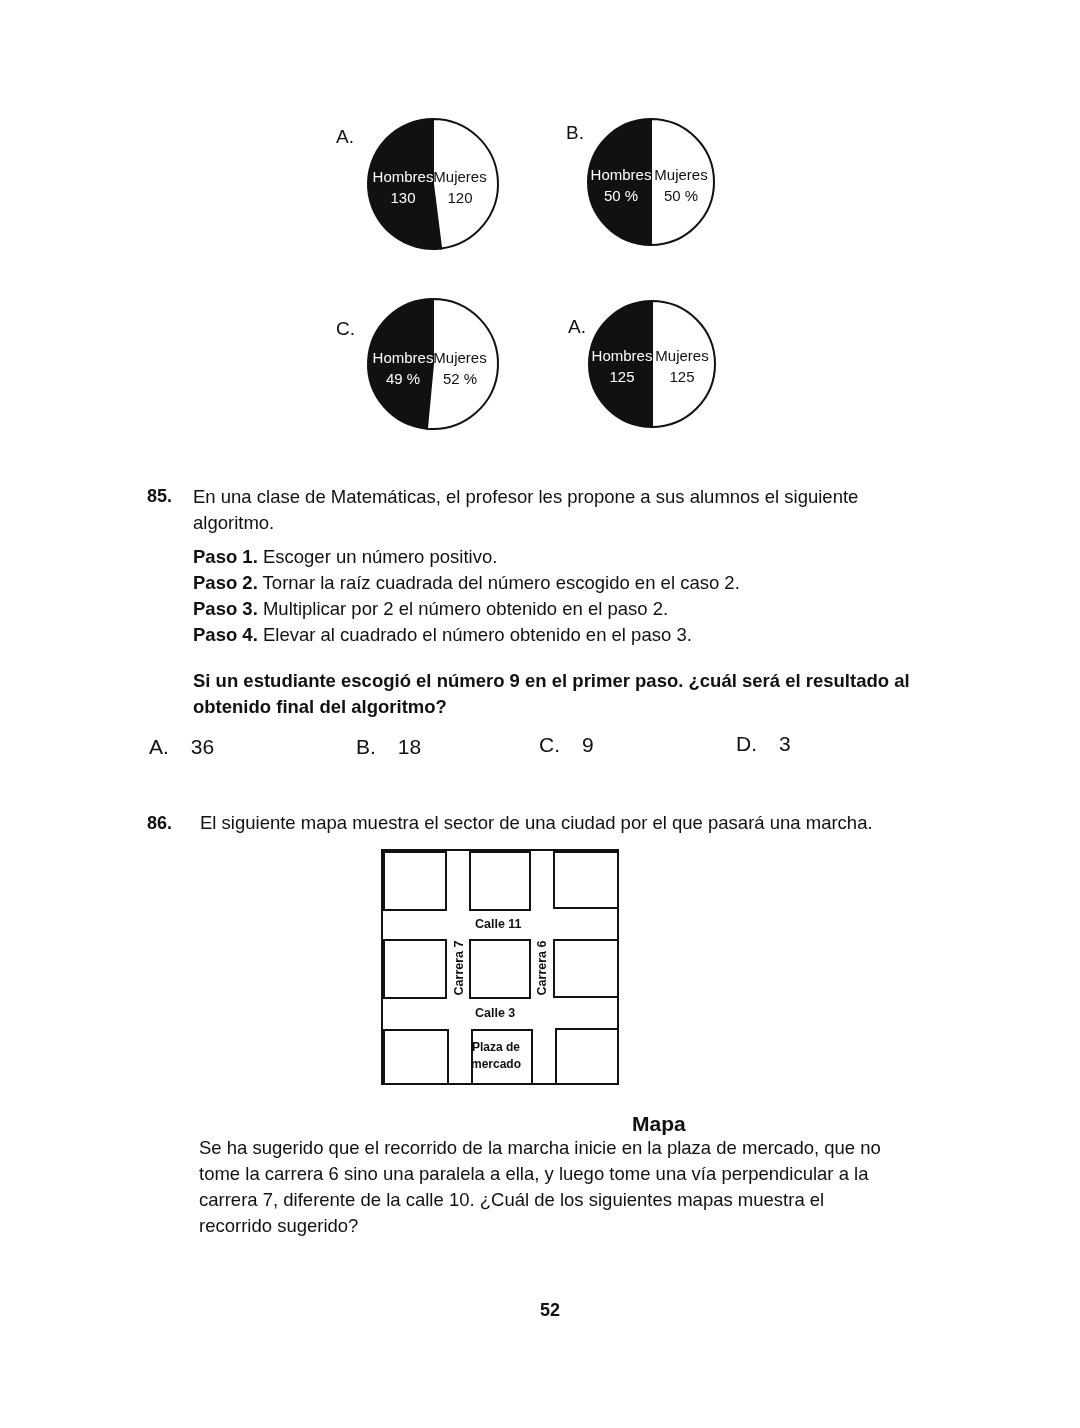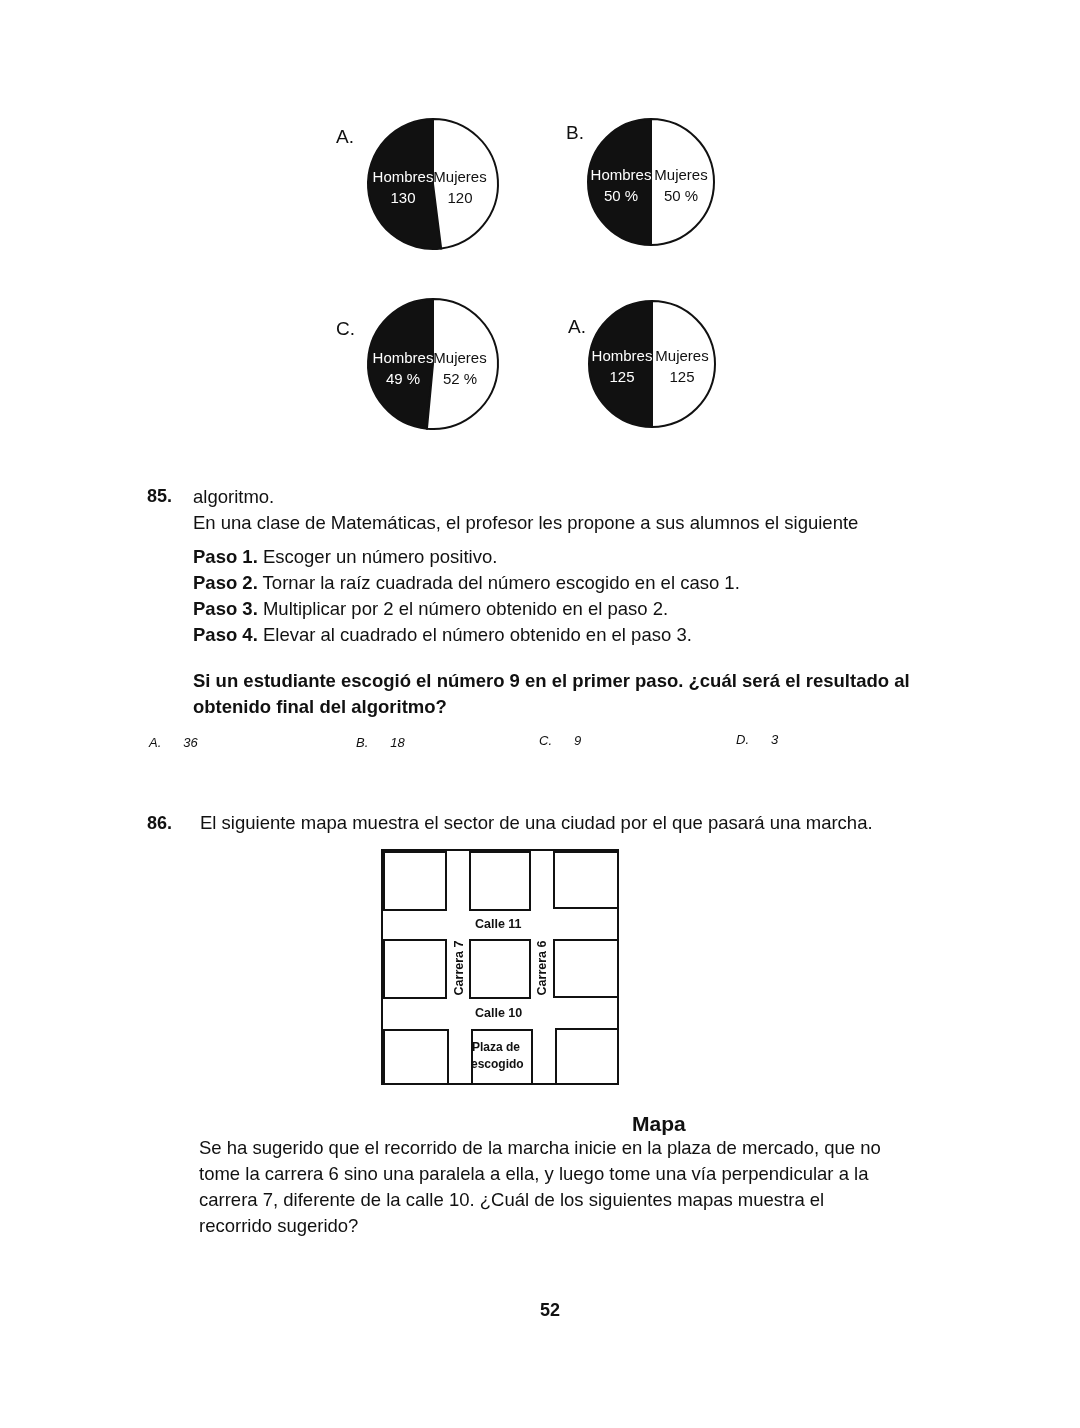--- a/index.html
+++ b/index.html
@@ -6,21 +6,21 @@
   body { width: 1080px; height: 1428px; position: relative; overflow: hidden;
          font-family: "Liberation Sans", sans-serif; color: #111; }
   .abs { position: absolute; }
   .opt-letter { font-size: 19px; }
   .pie-svg { position: absolute; overflow: visible; }
   .pie-svg text { font-family: "Liberation Sans", sans-serif; font-size: 15px; }
   .qnum { font-weight: bold; font-size: 18px; }
   .body-text { font-size: 18.5px; line-height: 26px; }
   .paso { font-size: 18.5px; line-height: 26px; }
   .paso b { font-weight: bold; }
-  .answers .ans { position: absolute; font-size: 13px; font-style: italic; }
+  .answers .ans { position: absolute; font-size: 21px; }
   .map { position: absolute; left: 381px; top: 849px; width: 238px; height: 236px; border: 2px solid #111; box-sizing: border-box; }
   .block { position: absolute; border: 2px solid #111; box-sizing: border-box; background: #fff; }
   .street-label { position: absolute; font-weight: bold; font-size: 12.5px; white-space: nowrap; }
   .vert { transform: rotate(-90deg); transform-origin: center center; }
   .plaza-label { position: absolute; font-weight: bold; font-size: 12px; text-align: center; line-height: 17px; }
   .mapa-title { position: absolute; font-weight: bold; font-size: 21px; margin-top: 48px; }
   .page-num { position: absolute; font-weight: bold; font-size: 18px; margin-left: 15px; }
 </style>
 </head>
 <body>
@@ -69,26 +69,26 @@
     <text x="32" y="65" fill="#fff" text-anchor="middle">Hombres</text>
     <text x="32" y="86" fill="#fff" text-anchor="middle">125</text>
     <text x="92" y="65" fill="#111" text-anchor="middle">Mujeres</text>
     <text x="92" y="86" fill="#111" text-anchor="middle">125</text>
   </svg>
 </div>
 
 <div>
   <span class="abs qnum" style="left:147px; top:486px;">85.</span>
   <div class="abs body-text" style="left:193px; top:484px;">
+    <div>En una clase de Matemáticas, el profesor les propone a sus alumnos el siguiente</div>
     <div>algoritmo.</div>
-    <div>En una clase de Matemáticas, el profesor les propone a sus alumnos el siguiente</div>
   </div>
   <div class="abs" style="left:193px; top:544px;">
     <div class="paso"><b>Paso 1.</b><span> Escoger un número positivo.</span></div>
-    <div class="paso"><b>Paso 2.</b><span> Tornar la raíz cuadrada del número escogido en el caso 1.</span></div>
+    <div class="paso"><b>Paso 2.</b><span> Tornar la raíz cuadrada del número escogido en el caso 2.</span></div>
     <div class="paso"><b>Paso 3.</b><span> Multiplicar por 2 el número obtenido en el paso 2.</span></div>
     <div class="paso"><b>Paso 4.</b><span> Elevar al cuadrado el número obtenido en el paso 3.</span></div>
   </div>
   <div class="abs body-text" style="left:193px; top:668px;font-weight:bold;">
     <div>Si un estudiante escogió el número 9 en el primer paso. ¿cuál será el resultado al</div>
     <div>obtenido final del algoritmo?</div>
   </div>
   <div class="answers">
     <span class="ans" style="left:149px; top:735px;"><span>A.</span><span style="display:inline-block; width:22px;"></span><span>36</span></span>
     <span class="ans" style="left:356px; top:735px;"><span>B.</span><span style="display:inline-block; width:22px;"></span><span>18</span></span>
@@ -109,26 +109,26 @@
 
     <div class="block" style="left:0px; top:88px; width:64px; height:60px;"></div>
     <div class="block" style="left:86px; top:88px; width:62px; height:60px;"></div>
     <div class="block" style="left:170px; top:88px; width:66px; height:59px;"></div>
 
     <div class="block" style="left:0px; top:178px; width:66px; height:56px;"></div>
     <div class="block" style="left:88px; top:178px; width:62px; height:56px;"></div>
     <div class="block" style="left:172px; top:177px; width:64px; height:57px;"></div>
 
     <span class="street-label" style="left:92px; top:66px;">Calle 11</span>
-    <span class="street-label" style="left:92px; top:155px;">Calle 10</span>
+    <span class="street-label" style="left:92px; top:155px;">Calle 3</span>
     <span class="street-label vert" style="left:46px; top:110px; width:60px; text-align:center;">Carrera 7</span>
     <span class="street-label vert" style="left:129px; top:110px; width:60px; text-align:center;">Carrera 6</span>
     <div class="plaza-label" style="left:88px; top:188px; width:50px;">
       <div>Plaza de</div>
-      <div>escogido</div>
+      <div>mercado</div>
     </div>
   </div>
   <span class="mapa-title" style="left:632px; top:1064px;">Mapa</span>
 
   <div class="abs body-text" style="left:199px; top:1135px;">
     <div>Se ha sugerido que el recorrido de la marcha inicie en la plaza de mercado, que no</div>
     <div>tome la carrera 6 sino una paralela a ella, y luego tome una vía perpendicular a la</div>
     <div>carrera 7, diferente de la calle 10. ¿Cuál de los siguientes mapas muestra el</div>
     <div>recorrido sugerido?</div>
   </div>

